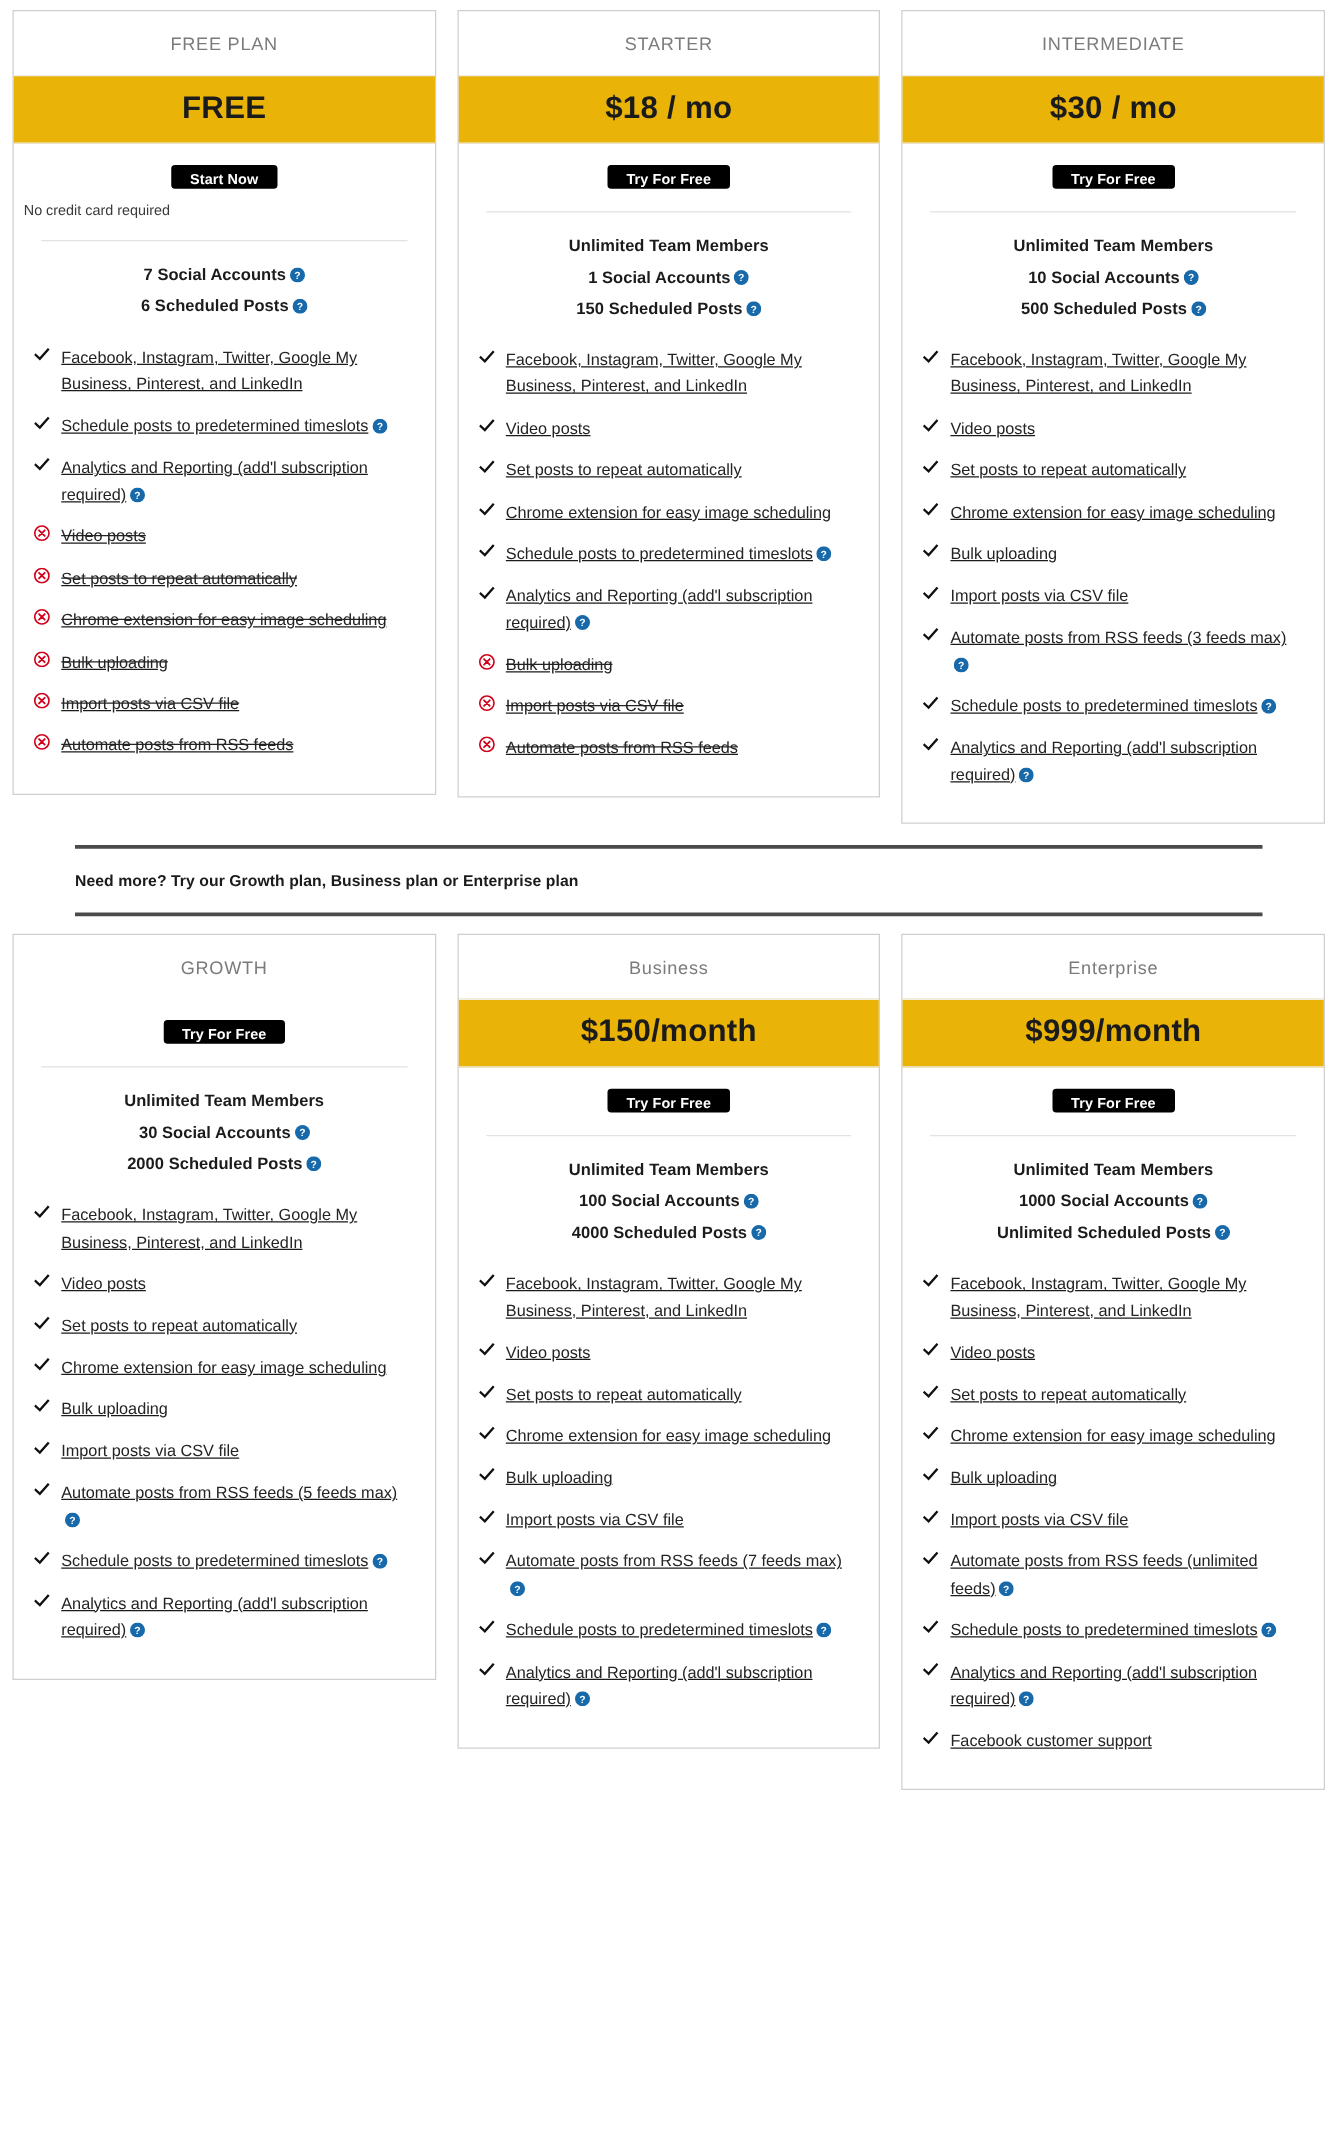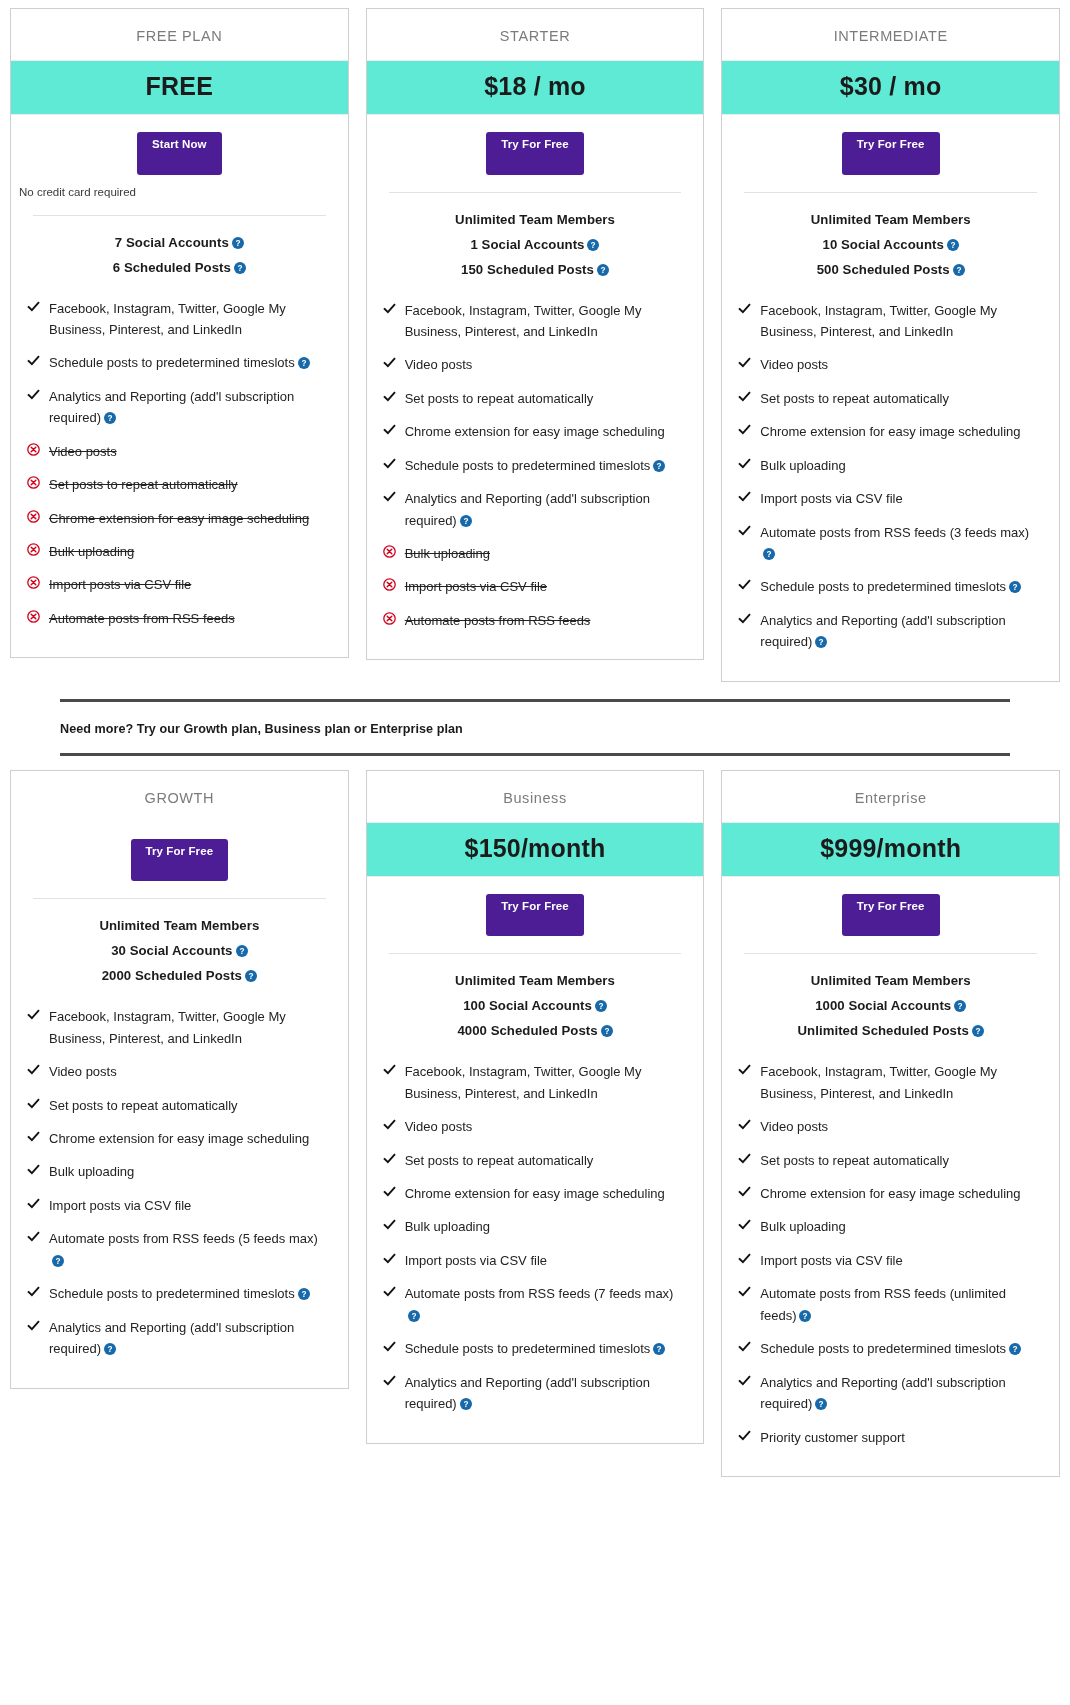--- a/index.html
+++ b/index.html
@@ -33,47 +33,47 @@
     flex-direction: column;
   }
   .plan-name {
     text-align: center;
     font-size: 14.5px;
     letter-spacing: 0.6px;
     color: #7b7b7b;
     padding: 19px 8px 16px 8px;
   }
   .plan-price-band {
-    background: #5eead4;
+    background: #eab308;
     border-top: 1px solid #ededed;
     border-bottom: 1px solid #ededed;
     text-align: center;
     padding: 11px 8px 13px 8px;
   }
   .plan-price {
     font-size: 25px;
     font-weight: 600;
     color: #1b1b1b;
     letter-spacing: 0.2px;
   }
   .cta-wrap {
     text-align: center;
     padding: 17px 8px 0 8px;
   }
   .cta-button {
     display: inline-block;
-    background: #4c1d95;
+    background: #000000;
     color: #ffffff;
     border: none;
     border-radius: 3px;
     font-family: "Liberation Sans", sans-serif;
     font-size: 11.5px;
     font-weight: bold;
     letter-spacing: 0.1px;
-    padding: 7px 15px 24px 15px;
+    padding: 7px 15px 0 15px;
     cursor: pointer;
     line-height: 1;
   }
   .cta-note {
     text-align: left;
     font-size: 11.5px;
     color: #3a3a3a;
     padding: 11px 8px 0 8px;
   }
   .divider {
@@ -101,20 +101,21 @@
     cursor: pointer;
   }
   .features {
     padding: 12px 16px 22px 16px;
     flex: 1 1 auto;
   }
   .feature {
     display: flex;
     align-items: flex-start;
     padding: 6px 0 6px 0;
+    text-decoration: underline;
   }
   .feature-mark {
     flex: 0 0 22px;
     padding-top: 2px;
     line-height: 1;
   }
   .check-icon {
     display: inline-block;
     width: 13px;
     height: 13px;
@@ -653,18 +654,18 @@
               </svg></span>
             <span class="feature-text"><span>Analytics and Reporting (add'l subscription required)</span><svg class="help-icon" viewBox="0 0 16 16">
                 <circle cx="8" cy="8" r="8" fill="#1769aa"></circle>
                 <text x="8" y="12.2" text-anchor="middle" font-family="Liberation Sans, sans-serif" font-size="11" font-weight="bold" fill="#ffffff">?</text>
               </svg></span>
           </div>
           <div class="feature">
             <span class="feature-mark"><svg class="check-icon" viewBox="0 0 16 16">
                 <path d="M2 8.6 L6 12.4 L14 3.4" stroke="#111111" stroke-width="2.3" fill="none" stroke-linecap="square"></path>
               </svg></span>
-            <span class="feature-text"><span>Priority customer support</span></span>
+            <span class="feature-text"><span>Facebook customer support</span></span>
           </div>
         </div>
       </div>
     </div>
 </div>
 
 </body></html>

